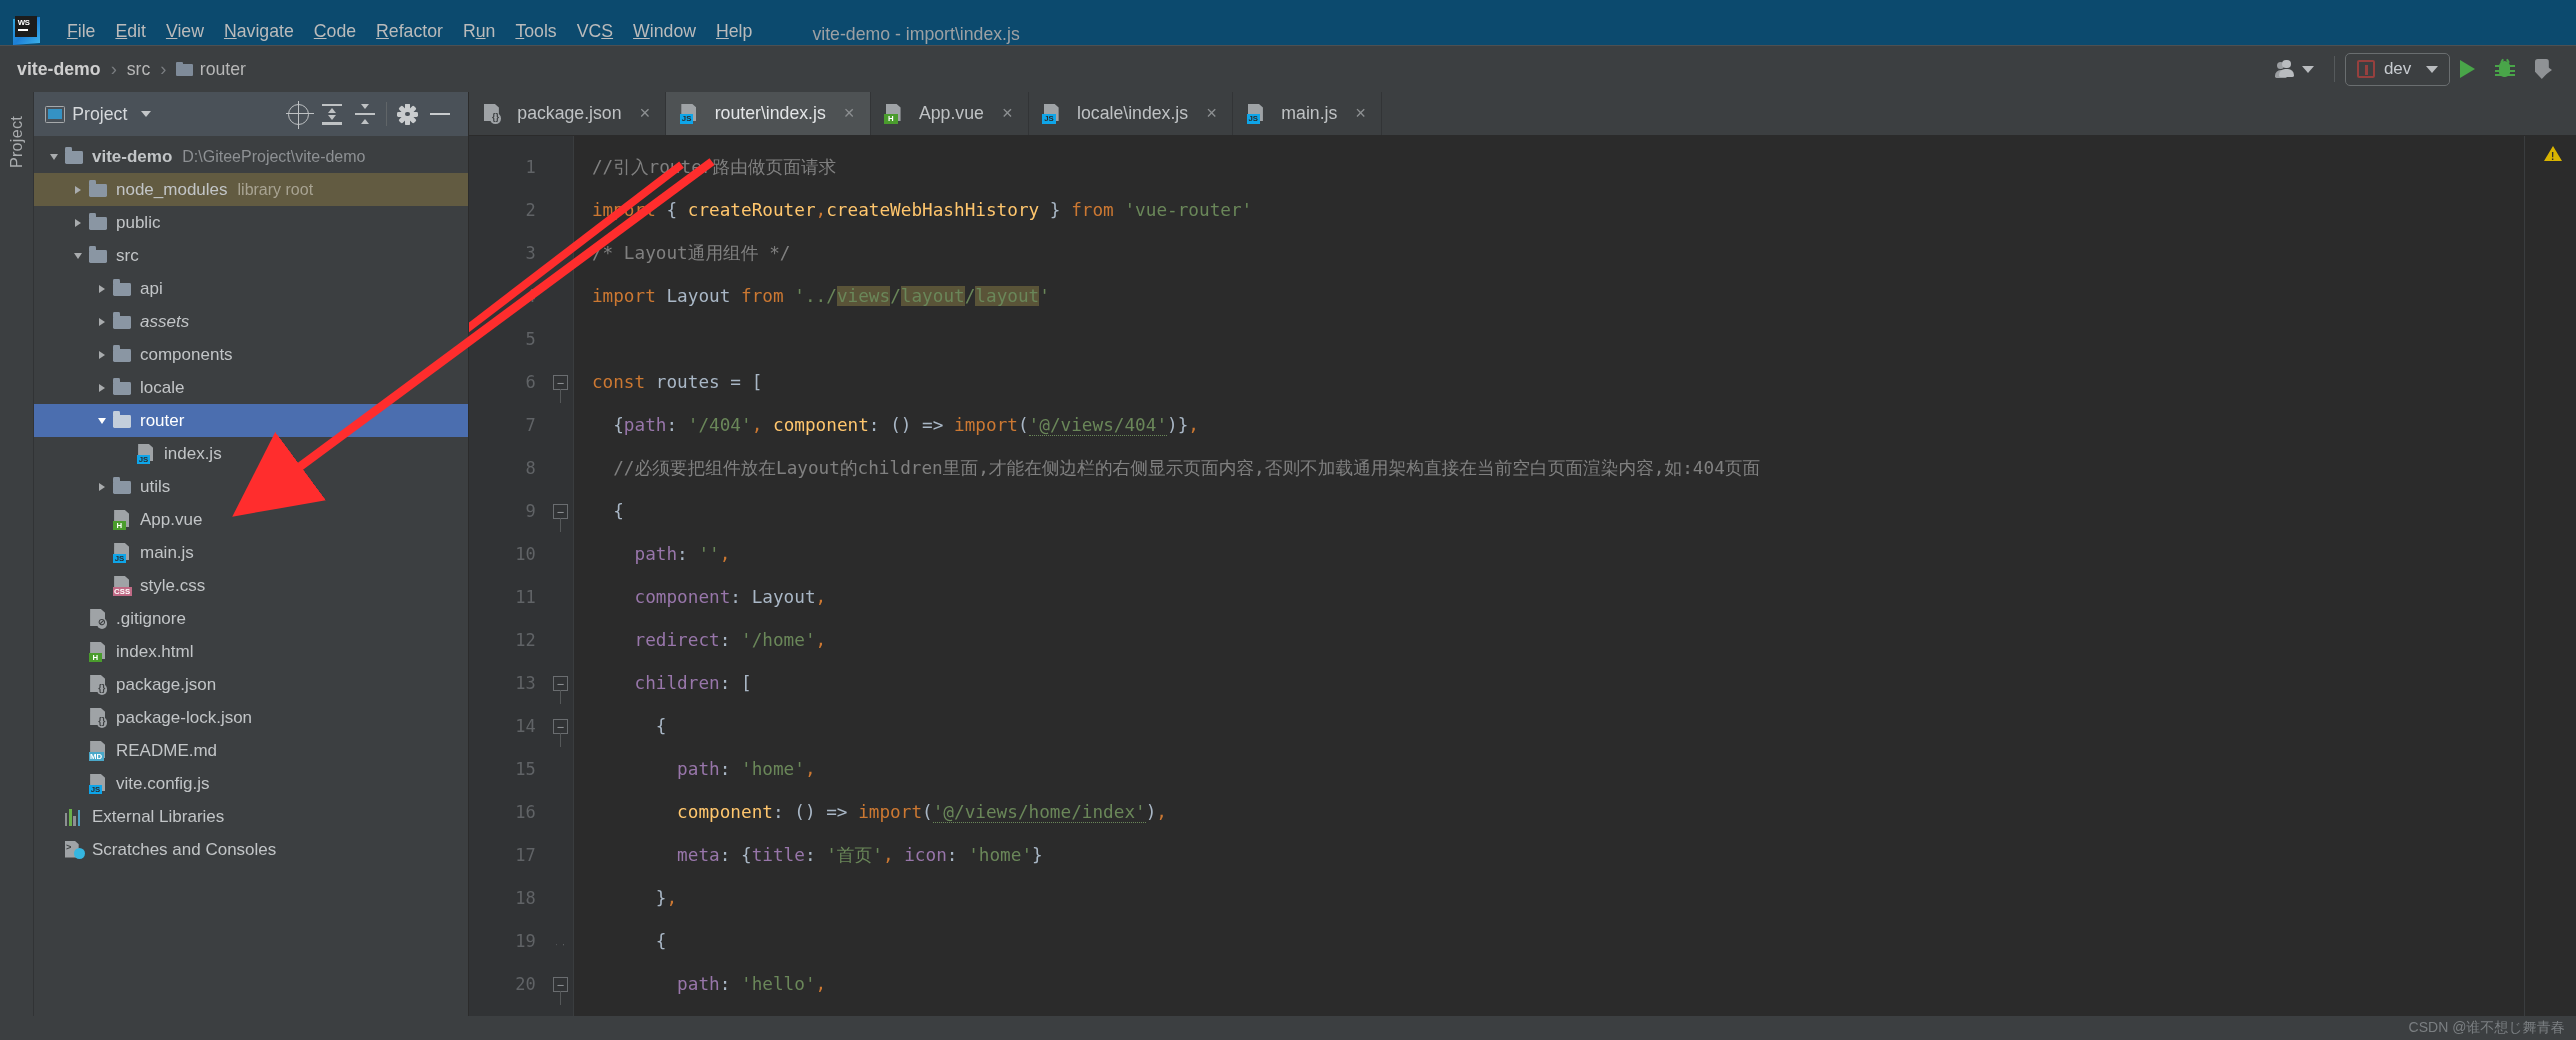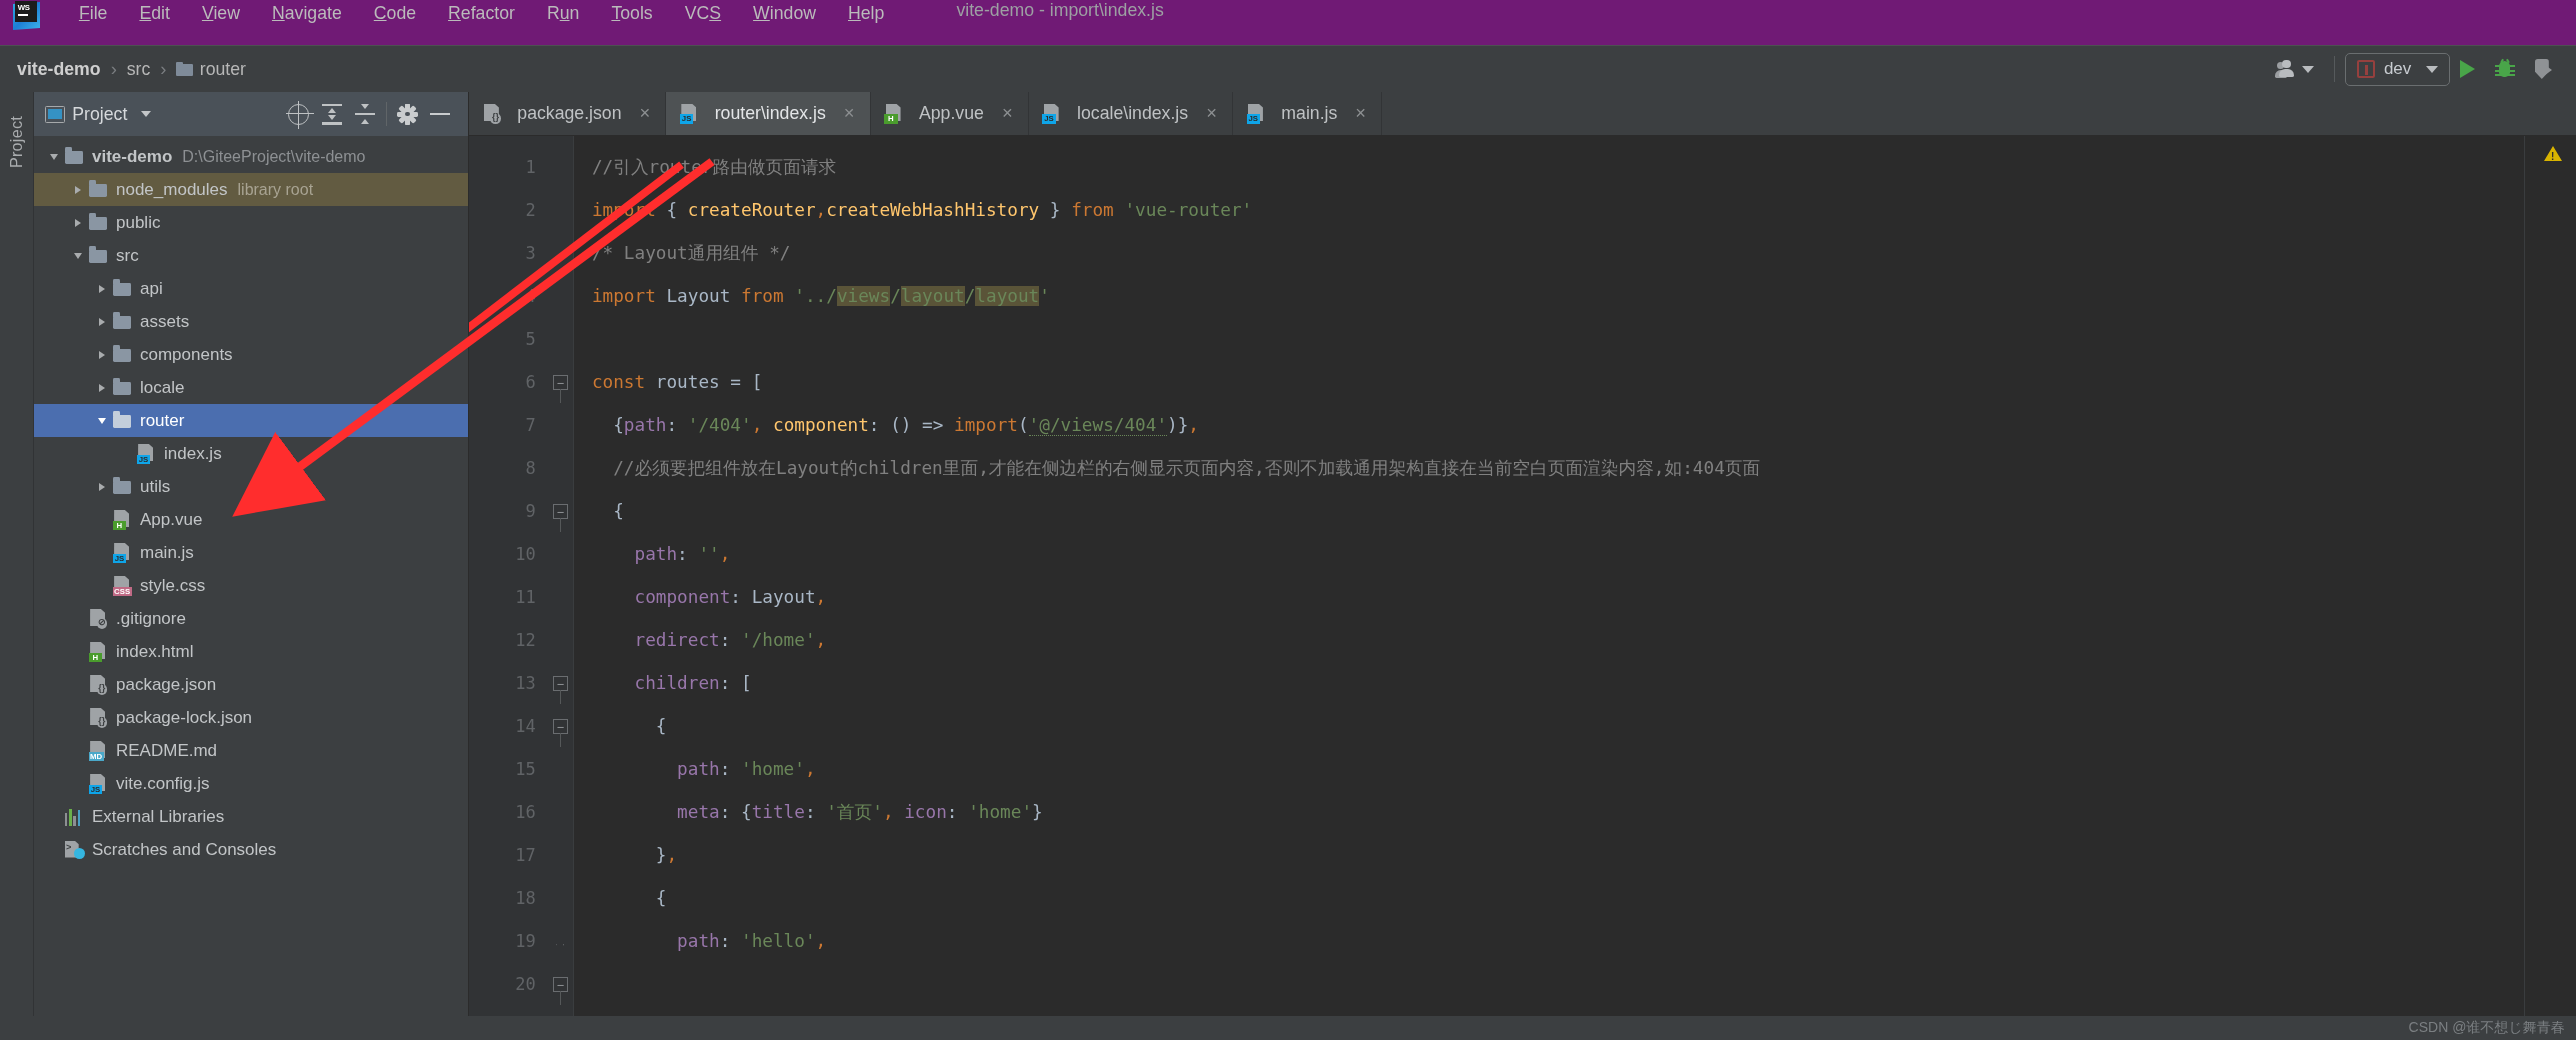--- a/index.html
+++ b/index.html
@@ -12,24 +12,24 @@
   #app {
     position: relative;
     width: 2576px; height: 1041px;
     background: #3c3f41;
     display: flex; flex-direction: column;
   }
 
   
   .menubar {
     height: 45px; flex: 0 0 45px;
-    background: #701a75;
-    display: flex; align-items: flex-start;
+    background: #0c4a6e;
+    display: flex; align-items: flex-end;
     padding-left: 11.3px;
-    gap: 12px;
+    gap: 0px;
   }
   .ws-logo {
     width: 30px; height: 30px; position: relative;
     margin-right: 15.6px;
     flex: 0 0 30px;
   }
   .ws-logo .blue {
     position: absolute; left: 1.4px; top: 2.8px;
     width: 27px; height: 25.5px;
     background: linear-gradient(135deg,#2ea8e0 0%,#1d7fd6 50%,#3bb1ea 100%);
@@ -495,21 +495,21 @@
             <span class="ticon tfold"></span>
             <span class="tlabel">src</span>
           </div>
           <div class="trow" style="padding-left: 58px;">
             <span class="chev">
               <span class="r"></span>
             </span>
             <span class="ticon tfold"></span>
             <span class="tlabel">api</span>
           </div>
-          <div class="trow" style="padding-left: 58px;">
+          <div class="trow" style="padding-left: 58px; font-style: italic;">
             <span class="chev">
               <span class="r"></span>
             </span>
             <span class="ticon tfold"></span>
             <span class="tlabel">assets</span>
           </div>
           <div class="trow" style="padding-left: 58px;">
             <span class="chev">
               <span class="r"></span>
             </span>
@@ -763,20 +763,21 @@
             <div class="cl"><span class="k">const</span><span class="t"> routes </span><span class="t">=</span><span class="t"> </span><span class="b">[</span></div>
             <div class="cl"><span class="b">  {</span><span class="p">path</span><span class="t">: </span><span class="s">'/404'</span><span class="k">, </span><span class="f">component</span><span class="t">: () </span><span class="t">=&gt;</span><span class="t"> </span><span class="k">import</span><span class="t">(</span><span class="s sq-under">'@/views/404'</span><span class="t">)}</span><span class="k">,</span></div>
             <div class="cl"><span class="c">  //必须要把组件放在Layout的children里面,才能在侧边栏的右侧显示页面内容,否则不加载通用架构直接在当前空白页面渲染内容,如:404页面</span></div>
             <div class="cl"><span class="b">  {</span></div>
             <div class="cl"><span class="t">    </span><span class="p">path</span><span class="t">: </span><span class="s">''</span><span class="k">,</span></div>
             <div class="cl"><span class="t">    </span><span class="p">component</span><span class="t">: Layout</span><span class="k">,</span></div>
             <div class="cl"><span class="t">    </span><span class="p">redirect</span><span class="t">: </span><span class="s">'/home'</span><span class="k">,</span></div>
             <div class="cl"><span class="t">    </span><span class="p">children</span><span class="t">: </span><span class="b">[</span></div>
             <div class="cl"><span class="b">      {</span></div>
             <div class="cl"><span class="t">        </span><span class="p">path</span><span class="t">: </span><span class="s">'home'</span><span class="k">,</span></div>
+            <div class="cl"><span class="t">        </span><span class="f">component</span><span class="t">: () </span><span class="t">=&gt;</span><span class="t"> </span><span class="k">import</span><span class="t">(</span><span class="s sq-under">'@/views/home/index'</span><span class="t">)</span><span class="k">,</span></div>
             <div class="cl"><span class="t">        </span><span class="p">meta</span><span class="b">: {</span><span class="p">title</span><span class="t">: </span><span class="s">'首页'</span><span class="k">,</span><span class="t"> </span><span class="p">icon</span><span class="t">: </span><span class="s">'home'</span><span class="b">}</span></div>
             <div class="cl"><span class="b">      }</span><span class="k">,</span></div>
             <div class="cl"><span class="b">      {</span></div>
             <div class="cl"><span class="t">        </span><span class="p">path</span><span class="t">: </span><span class="s">'hello'</span><span class="k">,</span></div>
           </div>
         <div class="scrollcol">
           <div class="warn-tri"></div>
         </div>
         <svg class="annot" viewBox="0 0 2974 1230" preserveAspectRatio="none">
           <defs>

